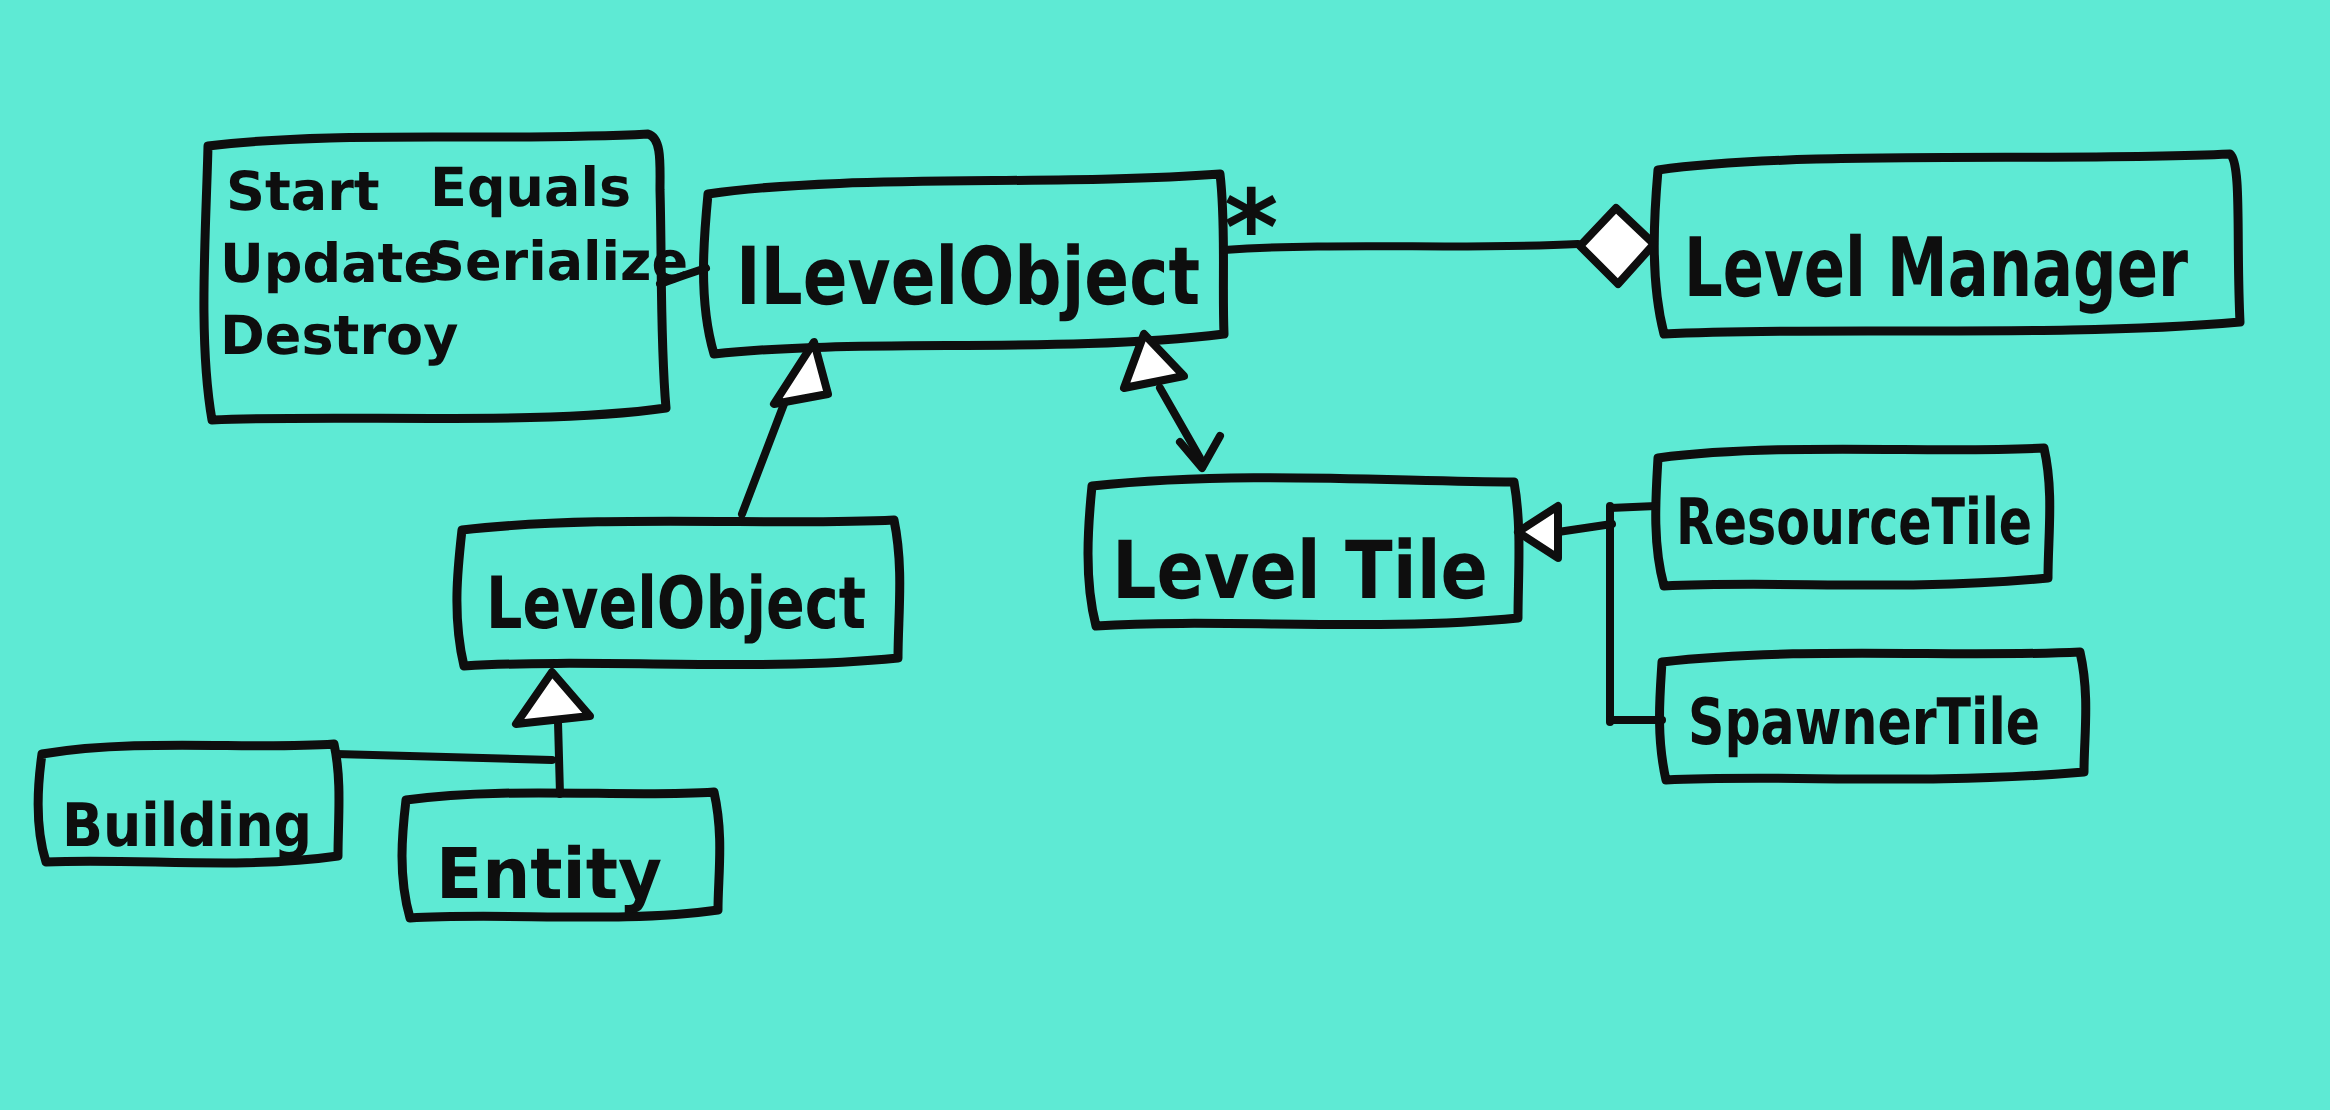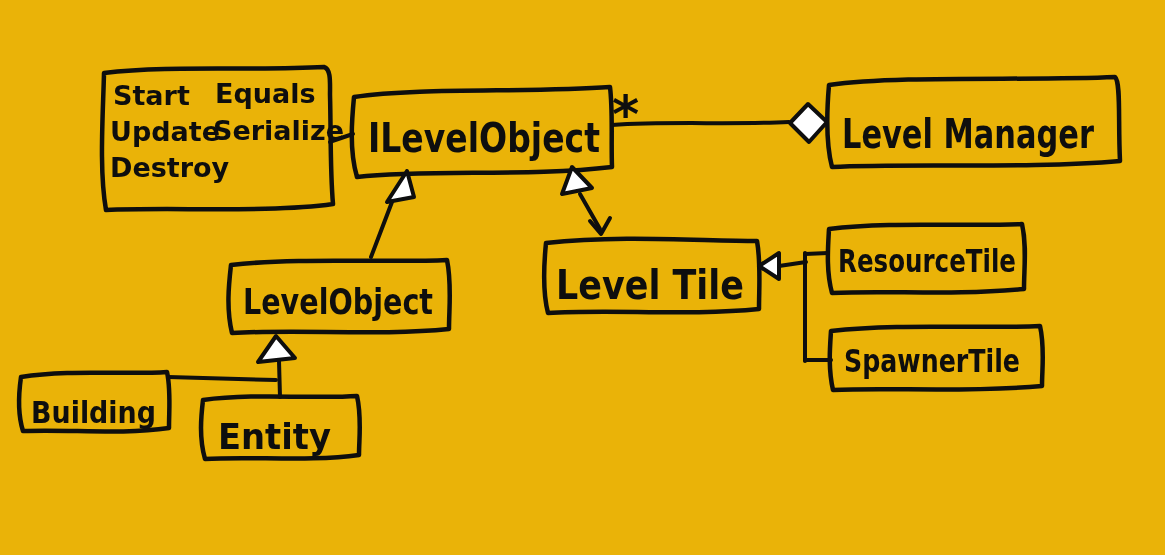--- a/index.html
+++ b/index.html
@@ -1,20 +1,20 @@
 <!DOCTYPE html>
 <html><head>
 <meta charset="utf-8">
 <style>
   html, body { margin: 0; padding: 0; background: #ffffff; }
   .canvas {
     position: relative;
     width: 1165px;
     height: 555px;
-    background: #eab308;
+    background: #5eead4;
     overflow: hidden;
     font-family: "DejaVu Sans", sans-serif;
   }
   svg { display: block; }
   .ink-stroke {
     fill: none;
     stroke: #0e0e0e;
     stroke-width: 4.5;
     stroke-linecap: round;
     stroke-linejoin: round;

